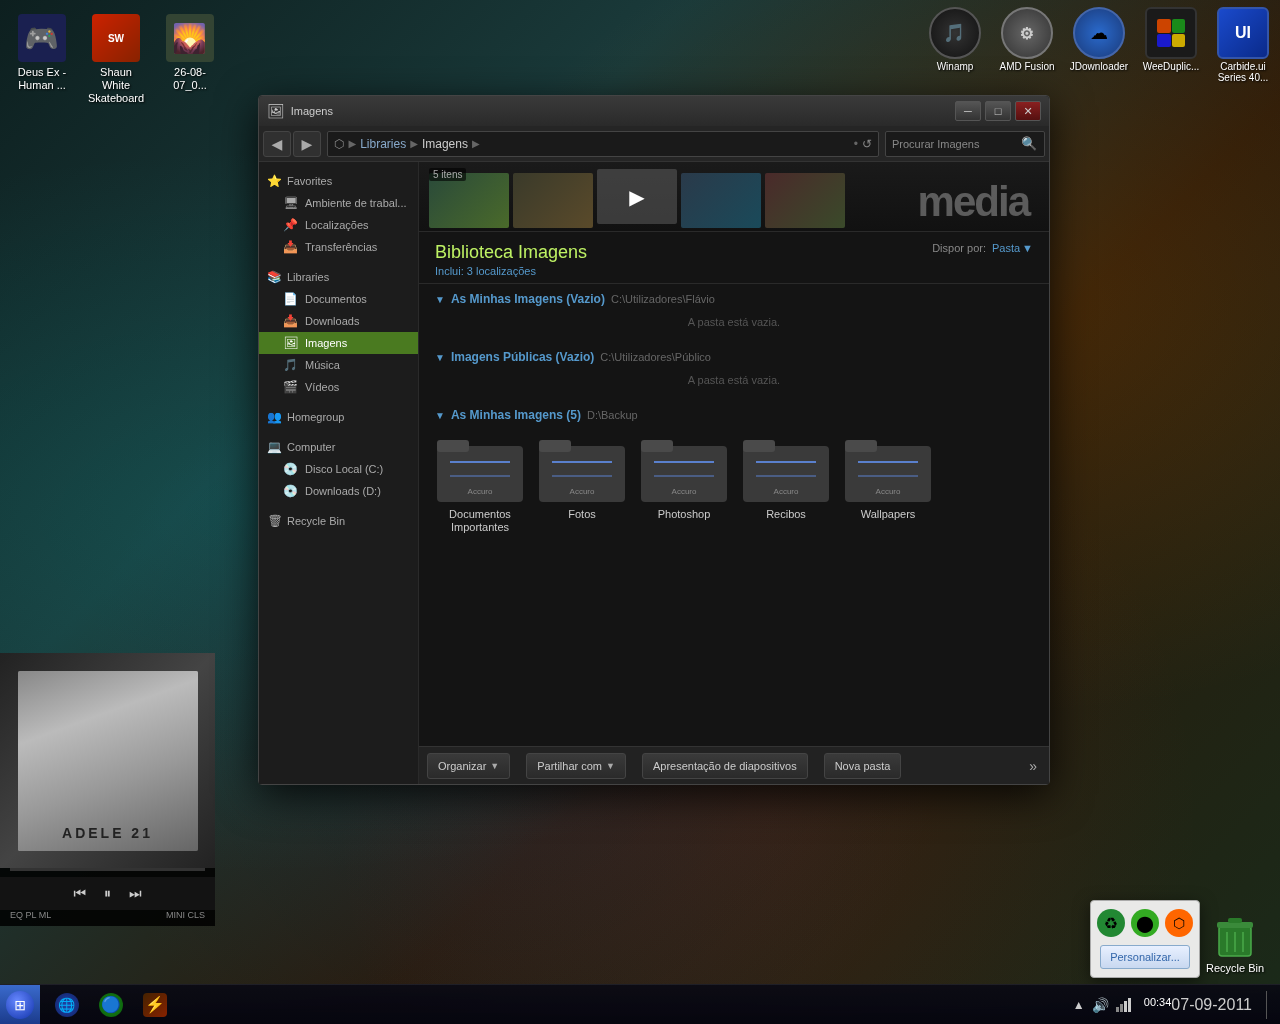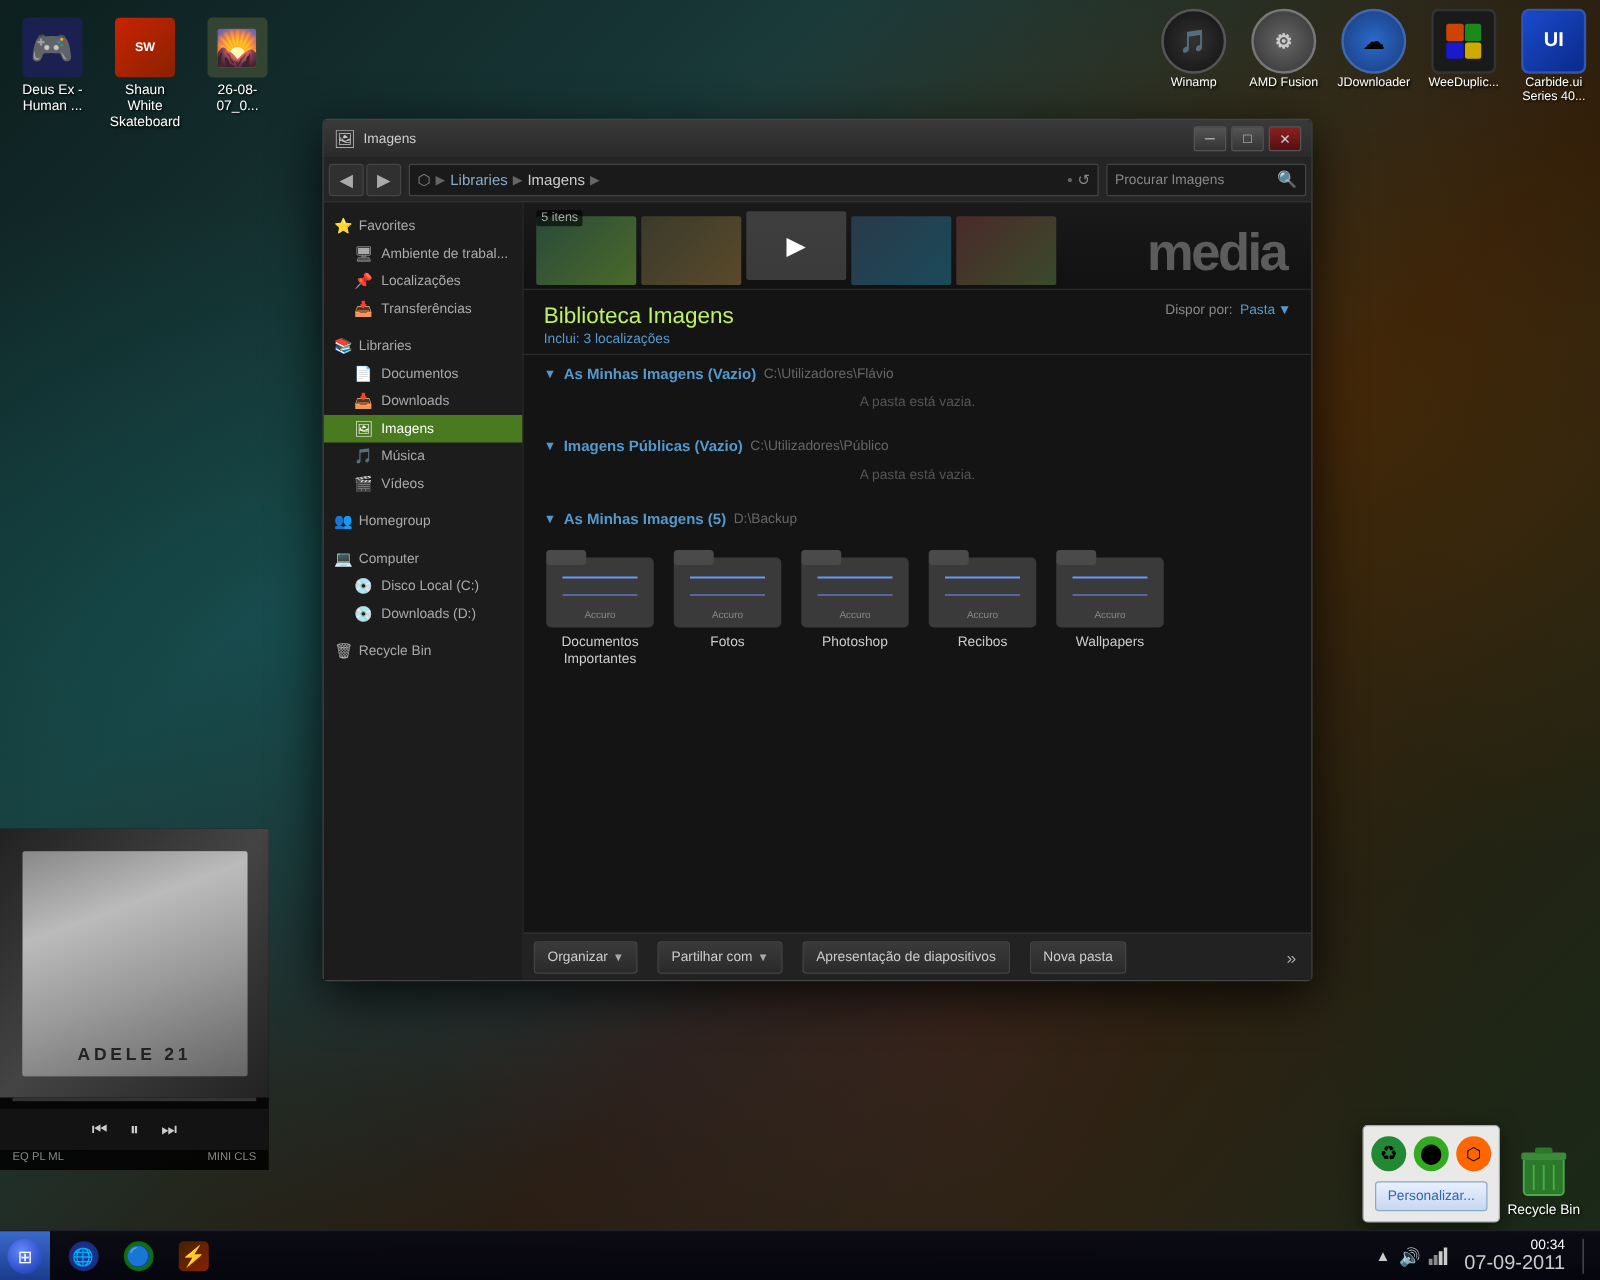--- a/index.html
+++ b/index.html
@@ -101,21 +101,21 @@
       color: white;
       font-size: 10px;
       text-align: center;
       text-shadow: 1px 1px 2px black;
     }
 
     
     .music-player {
       position: absolute;
       left: 0;
-      bottom: 88px;
+      bottom: 98px;
       width: 215px;
       background: rgba(0,0,0,0.85);
       color: white;
     }
 
     .music-player .album-art {
       width: 215px;
       height: 215px;
       background: linear-gradient(135deg, #222 0%, #444 50%, #222 100%);
       display: flex;
@@ -668,22 +668,22 @@
       display: flex;
       align-items: center;
       justify-content: center;
       font-size: 12px;
       color: #ccc;
       cursor: pointer;
     }
 
     .tray-clock {
       display: flex;
-      flex-direction: column;
-      align-items: flex-end;
+      flex-direction: row;
+      align-items: flex-start;
       padding: 0 8px;
       cursor: pointer;
     }
 
     .tray-clock .time {
       font-size: 11px;
       color: white;
     }
 
     .tray-clock .date {

